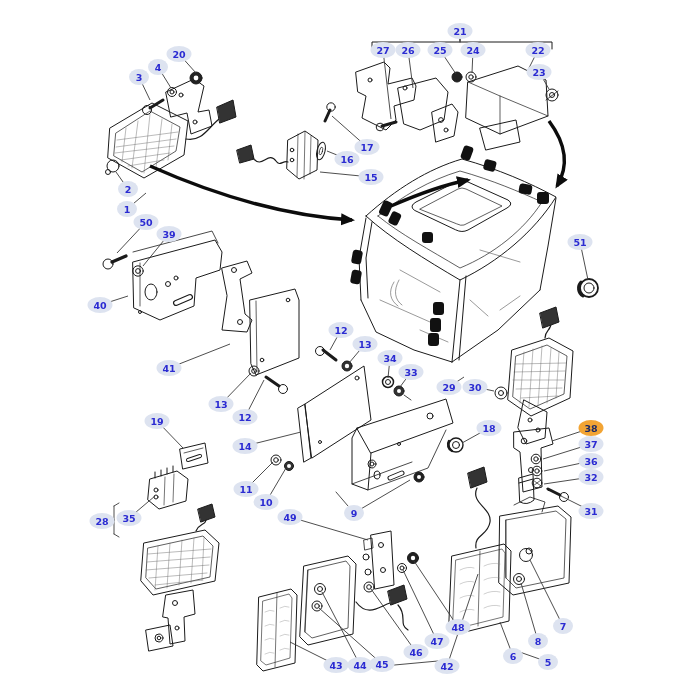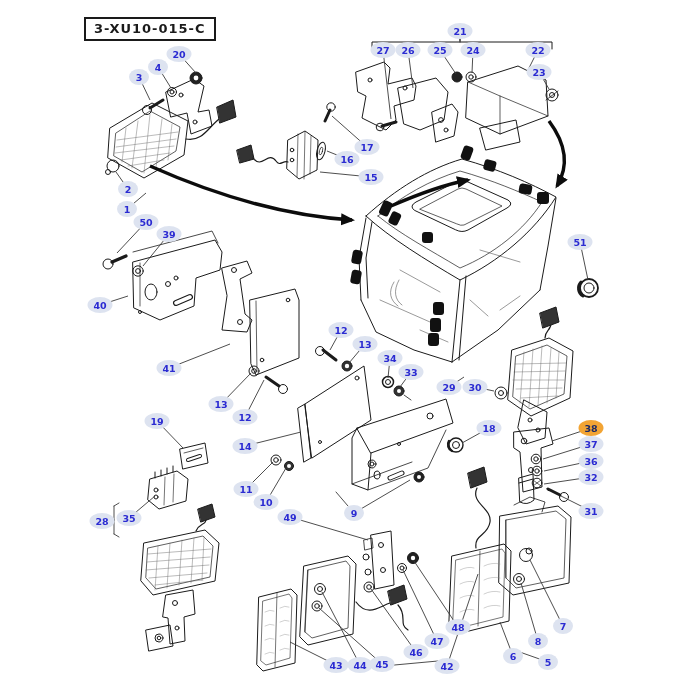--- a/index.html
+++ b/index.html
@@ -10,21 +10,20 @@
     background:#fff;}
   svg{position:absolute;left:0;top:0;}
   svg *{vector-effect:none;}
   .callout-text{font-size:9.5px;font-weight:bold;}
 </style>
 </head>
 <body>
 
 <div class="stage">
 
-  <div class="drawing-label">3-XU10-015-C</div>
 
   <svg width="700" height="700" viewBox="0 0 700 700">
     <defs>
       <marker id="ah" markerWidth="16" markerHeight="14" refX="11" refY="6" orient="auto" markerUnits="userSpaceOnUse">
         <path d="M0,0 L14,6 L0,12 Z" fill="#0c0c0c"></path>
       </marker>
     </defs>
 
     <g stroke="#1b1b1b" stroke-width="1" fill="none" stroke-linejoin="round" stroke-linecap="round">
 

